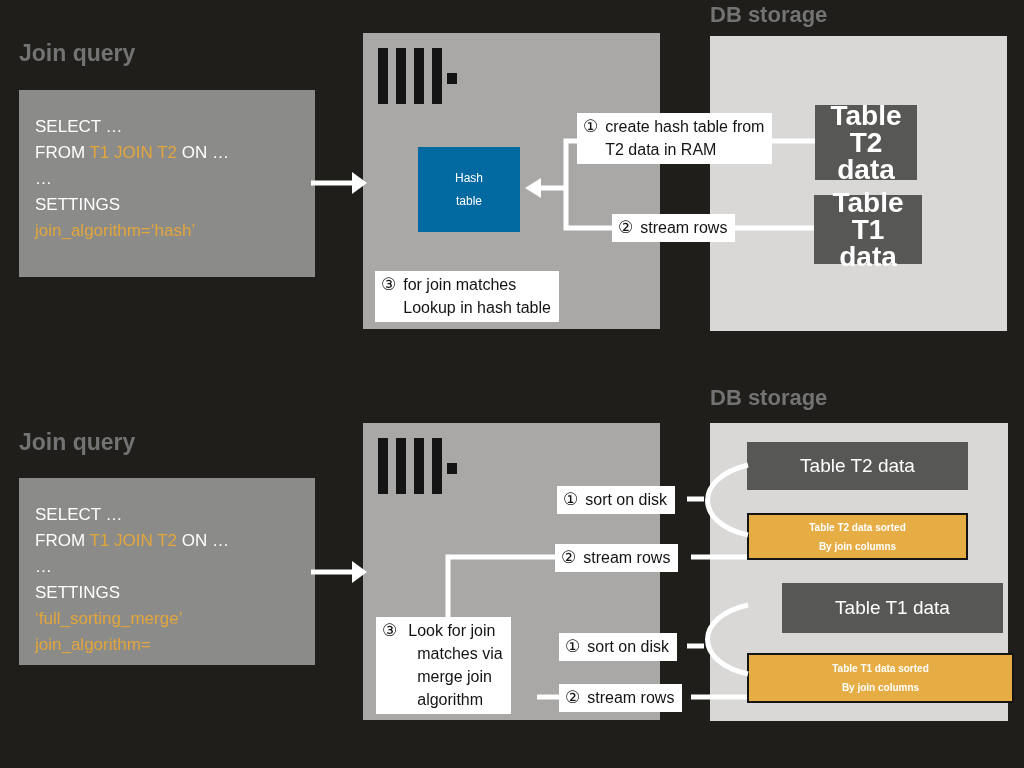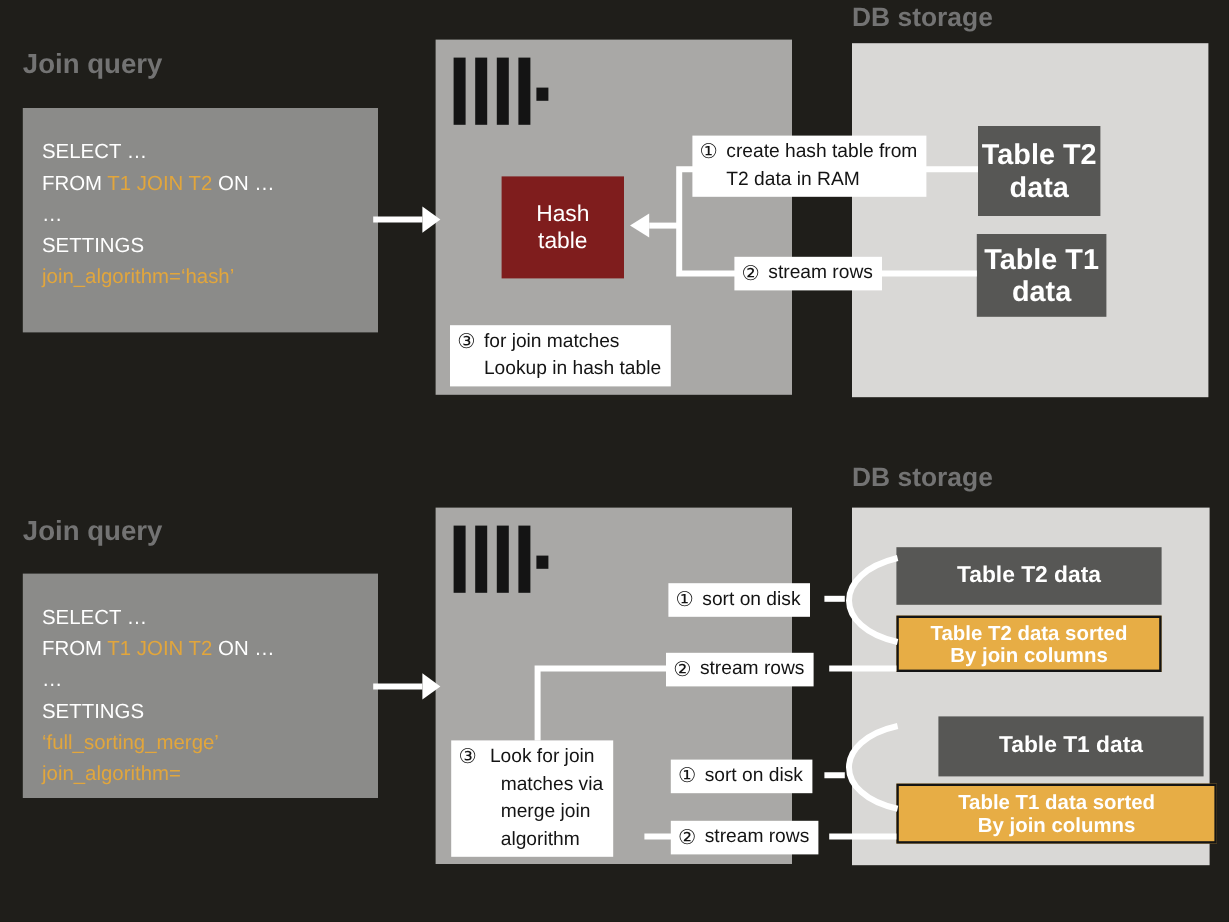--- a/index.html
+++ b/index.html
@@ -15,35 +15,35 @@
     position:absolute;width:296px;height:187px;background:#8b8b89;z-index:1;
     color:#ffffff;font-size:17px;line-height:26px;
     padding:24px 0 0 16px;box-sizing:border-box;
   }
   .query-box .accent{color:#e2a63c;}
   .server-box{position:absolute;width:297px;background:#a9a8a6;z-index:1;}
   .bars-icon{position:absolute;left:15px;top:15px;display:flex;gap:8px;}
   .bars-icon .bar{width:10px;height:56px;background:#141414;}
   .bars-icon .dot{width:10px;height:11px;background:#141414;margin-top:25px;margin-left:-3px;}
   .hash-box{
-    position:absolute;left:418px;top:147px;width:102px;height:85px;background:#7f1d1d;
+    position:absolute;left:418px;top:147px;width:102px;height:85px;background:#0369a1;
     display:flex;flex-direction:column;align-items:center;justify-content:center;
-    color:#ffffff;font-size:19px;line-height:23px;font-weight:500;z-index:1;
+    color:#ffffff;font-size:12px;line-height:23px;font-weight:500;z-index:1;
   }
   .db-box{position:absolute;background:#d9d8d6;z-index:1;}
   .dark-table{
     position:absolute;background:#575755;color:#ffffff;font-weight:700;
     display:flex;flex-direction:column;align-items:center;justify-content:center;
     text-align:center;z-index:1;
   }
-  .dark-table.small{font-size:24px;line-height:27px;}
-  .dark-table.wide{font-size:19px;font-weight:700;margin-top:14px;}
+  .dark-table.small{font-size:28px;line-height:27px;}
+  .dark-table.wide{font-size:19px;font-weight:400;}
   .sorted-table{
     position:absolute;background:#e7ad45;border:2px solid #141414;box-sizing:border-box;
-    color:#ffffff;font-weight:700;font-size:17px;line-height:19px;
+    color:#ffffff;font-weight:700;font-size:10px;line-height:19px;
     display:flex;flex-direction:column;align-items:center;justify-content:center;
     text-align:center;z-index:1;
   }
   .overlay{position:absolute;left:0;top:0;z-index:2;pointer-events:none;}
   .lbl{
     position:absolute;z-index:3;background:#ffffff;color:#141414;
     display:flex;gap:7px;align-items:flex-start;
     padding:2px 8px 3px 6px;font-size:16px;line-height:23px;
   }
   .lbl .num{font-size:17px;line-height:23px;}

